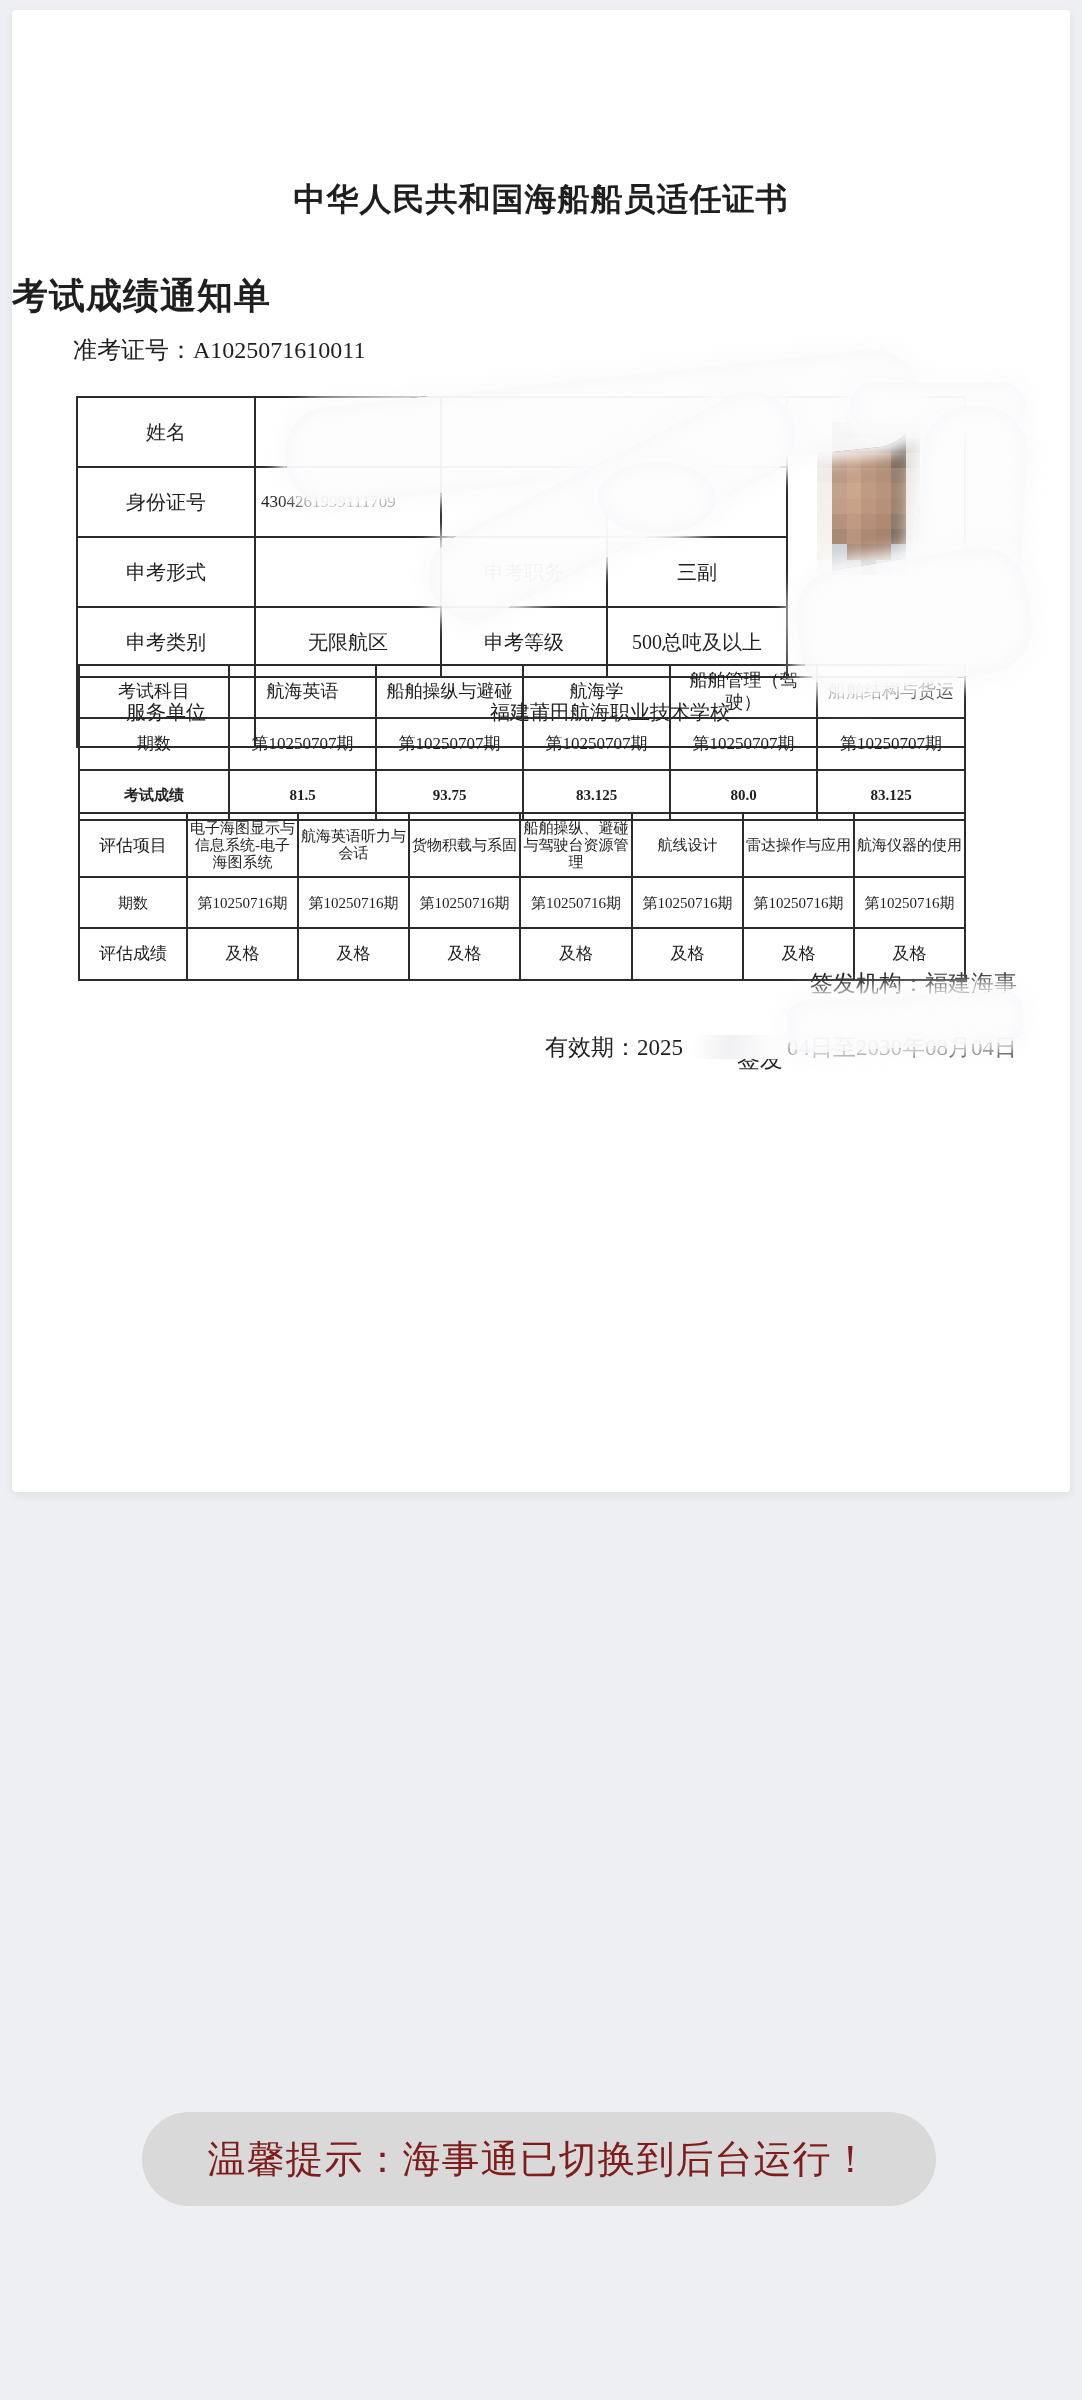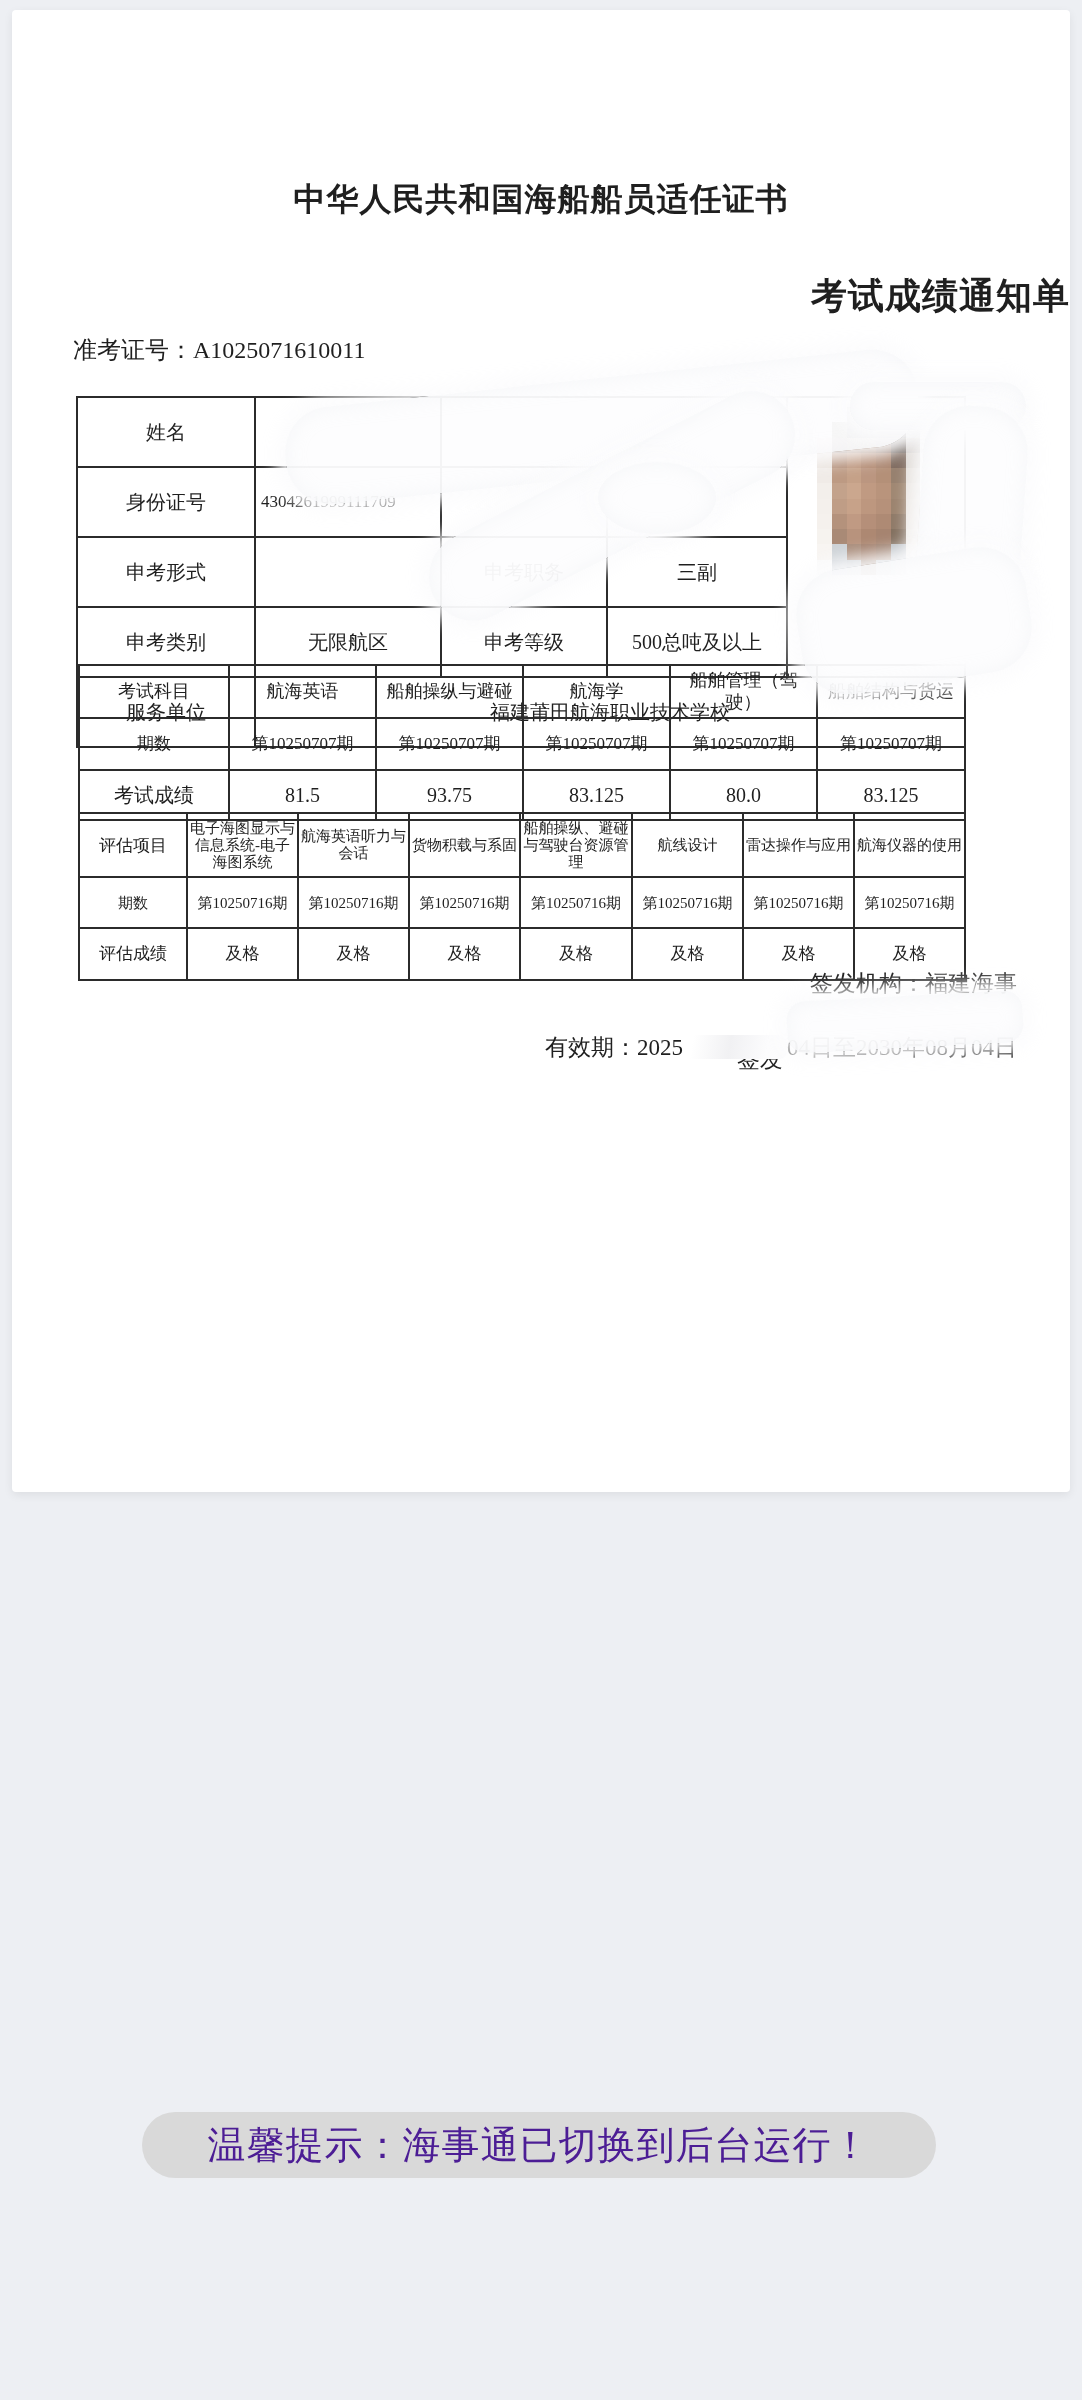--- a/index.html
+++ b/index.html
@@ -2,54 +2,54 @@
 <html><head>
 <meta charset="utf-8">
 <style>
   html,body{margin:0;padding:0;background:#edeff3;}
   .screen{position:relative;width:1082px;height:2400px;background:#edeff3;overflow:hidden;
           font-family:"Liberation Serif","DejaVu Serif",serif;color:#1f1f1f;}
   .page{position:absolute;left:12px;top:10px;width:1058px;height:1482px;background:#ffffff;
         border-radius:4px;box-shadow:0 3px 10px rgba(0,0,0,0.07);}
   .doc-title{position:absolute;left:0;top:168px;width:100%;text-align:center;
              font-size:32px;font-weight:700;letter-spacing:1px;}
-  .doc-subtitle{position:absolute;left:0;top:262px;width:100%;text-align:right;
+  .doc-subtitle{position:absolute;left:0;top:262px;width:100%;text-align:left;
              font-size:36px;font-weight:700;letter-spacing:1px;}
   .ticket{position:absolute;left:61px;top:324px;font-size:24px;}
   table{border-collapse:collapse;table-layout:fixed;position:absolute;}
   td{border:2px solid #2b2b2b;text-align:center;vertical-align:middle;
      font-size:20px;line-height:1.2;padding:4px 2px;overflow:hidden;}
   .t-personal{left:64px;top:386px;width:888px;}
   .t-personal td{height:60px;}
   .t-personal .id-val{font-size:17px;text-align:left;padding-left:5px;}
   .t-exam{left:66px;top:654px;width:886px;}
   .t-exam td{font-size:18px;}
   .t-exam .r1 td{height:36px;}
   .t-exam .r2 td{height:42px;font-size:17px;}
-  .t-exam .r3 td{height:40px;font-size:20px;}
+  .t-exam .r3 td{height:40px;font-size:15px;font-weight:bold;}
   .t-assess{left:66px;top:802px;width:886px;}
   .t-assess .r1 td{height:54px;font-size:15px;line-height:17px;}
   .t-assess .r1 td.lbl{font-size:17px;}
   .t-assess .r2 td{height:41px;font-size:15px;}
   .t-assess .r3 td{height:42px;font-size:17px;}
   .photo-cell{vertical-align:top;padding-top:9px;}
   .photo-grid{display:grid;grid-template-columns:repeat(8,1fr);grid-auto-rows:1fr;
               width:118px;height:168px;margin:0 auto;}
   .footer-line{position:absolute;font-size:23px;white-space:nowrap;}
   .f-issuer{top:958px;right:53px;}
   .f-sign{top:992px;left:725px;margin-top:42px;}
   .f-validity{top:1022px;right:53px;}
   .mask-span{display:inline-block;width:104px;height:24px;vertical-align:-4px;
              background:linear-gradient(100deg,#ffffff 10%,#f1f1f3 45%,#fcfcfd 80%);border-radius:8px;}
   .smudge{position:absolute;background:rgba(253,253,254,0.96);border-radius:46px;
           box-shadow:0 0 16px 10px rgba(252,252,253,0.9), inset 0 0 20px rgba(225,227,231,0.25);}
-  .toast{position:absolute;left:142px;top:2112px;width:794px;height:66px;background:#d9d9d9;
+  .toast{position:absolute;left:142px;top:2112px;width:794px;height:94px;background:#d9d9d9;
          border-radius:47px;display:flex;align-items:center;justify-content:center;
          font-family:"Liberation Sans","DejaVu Sans",sans-serif;font-size:38px;
-         font-weight:500;color:#4c1d95;letter-spacing:1px;}
+         font-weight:500;color:#7f1d1d;letter-spacing:1px;}
 </style>
 </head>
 <body>
 
 <div class="screen">
   <div class="page">
 
     <div class="doc-title">中华人民共和国海船船员适任证书</div>
     <div class="doc-subtitle">考试成绩通知单</div>
 

